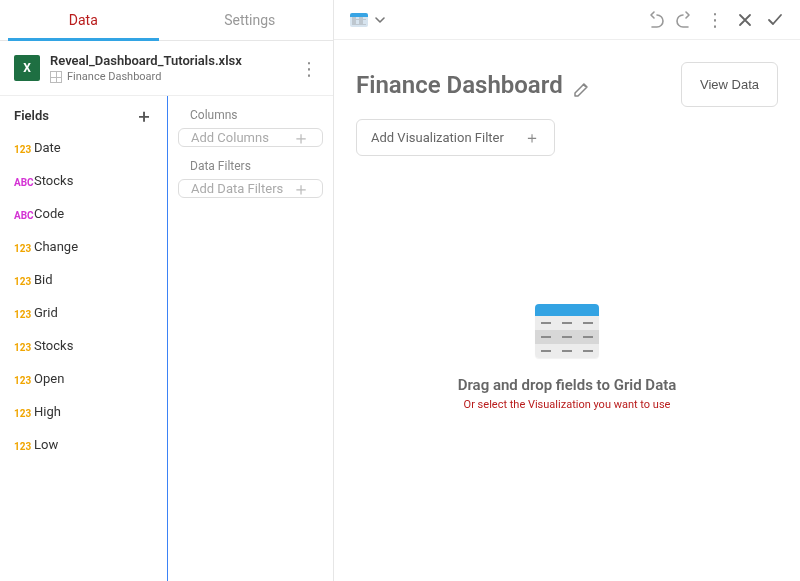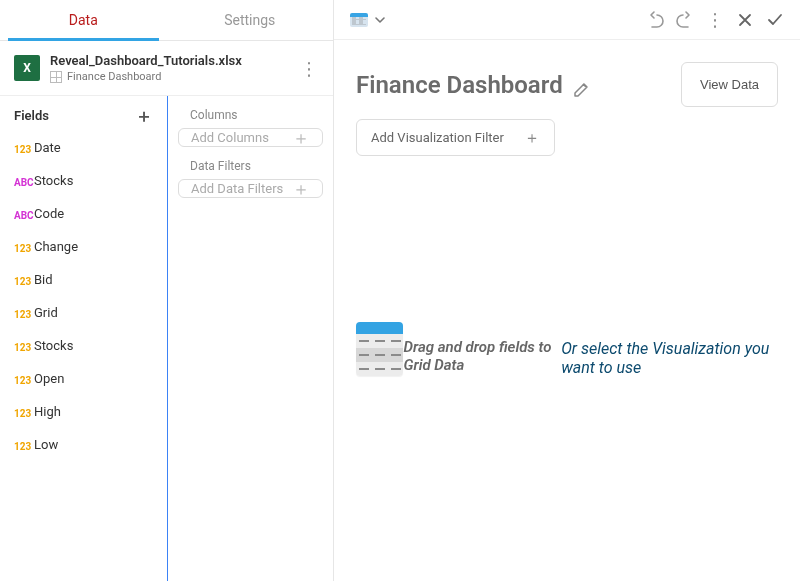--- a/index.html
+++ b/index.html
@@ -59,29 +59,29 @@
   
   .canvas { flex:1; padding: 22px 22px; display:flex; flex-direction:column; }
   .title-row { display:flex; align-items:center; justify-content:space-between; margin-bottom:12px; }
   .title-row h1 { font-size:24px; font-weight:600; color:#6b6b6b; display:flex; align-items:center; gap:10px; }
   .pencil { width:18px; height:18px; color:#888; cursor:pointer; }
   .view-btn { border:1px solid #ddd; background:#fff; border-radius:6px; padding:14px 18px; font-size:13px; color:#555; cursor:pointer; }
 
   .filter-chip { display:inline-flex; align-items:center; gap:20px; border:1px solid #ddd; border-radius:6px; padding:10px 14px; color:#666; font-size:13px; cursor:pointer; }
   .filter-chip .plus { color:#888; font-size:16px; }
 
-  .drop-area { flex:1; display:flex; align-items:center; justify-content:center; color:#999;font-style:italic; }
+  .drop-area { flex:1; display:flex; flex-direction:column; align-items:center; justify-content:center; color:#999; }
   .placeholder-grid { width:64px; height:54px; border-radius:4px; overflow:hidden; box-shadow:0 1px 1px rgba(0,0,0,.06); margin-bottom:18px; }
   .pg-top { height:12px; background:#33a3e3; }
   .pg-row { height:14px; display:flex; align-items:center; justify-content:space-around; }
   .pg-row.gray { background:#d7d7d7; }
   .pg-row.light { background:#ececec; }
   .dash { width:10px; height:2px; background:#8a8a8a; }
   .drop-area h3 { font-size:15px; font-weight:600; color:#666; margin-bottom:4px; }
-  .drop-area p { font-size:16px; color:#0c4a6e; }
+  .drop-area p { font-size:11px; color:#b91c1c; }
 </style>
 </head>
 <body>
 
 <div class="app">
   <div class="left">
     <div class="tabs">
       <div class="tab active">Data</div>
       <div class="tab">Settings</div>
     </div>

